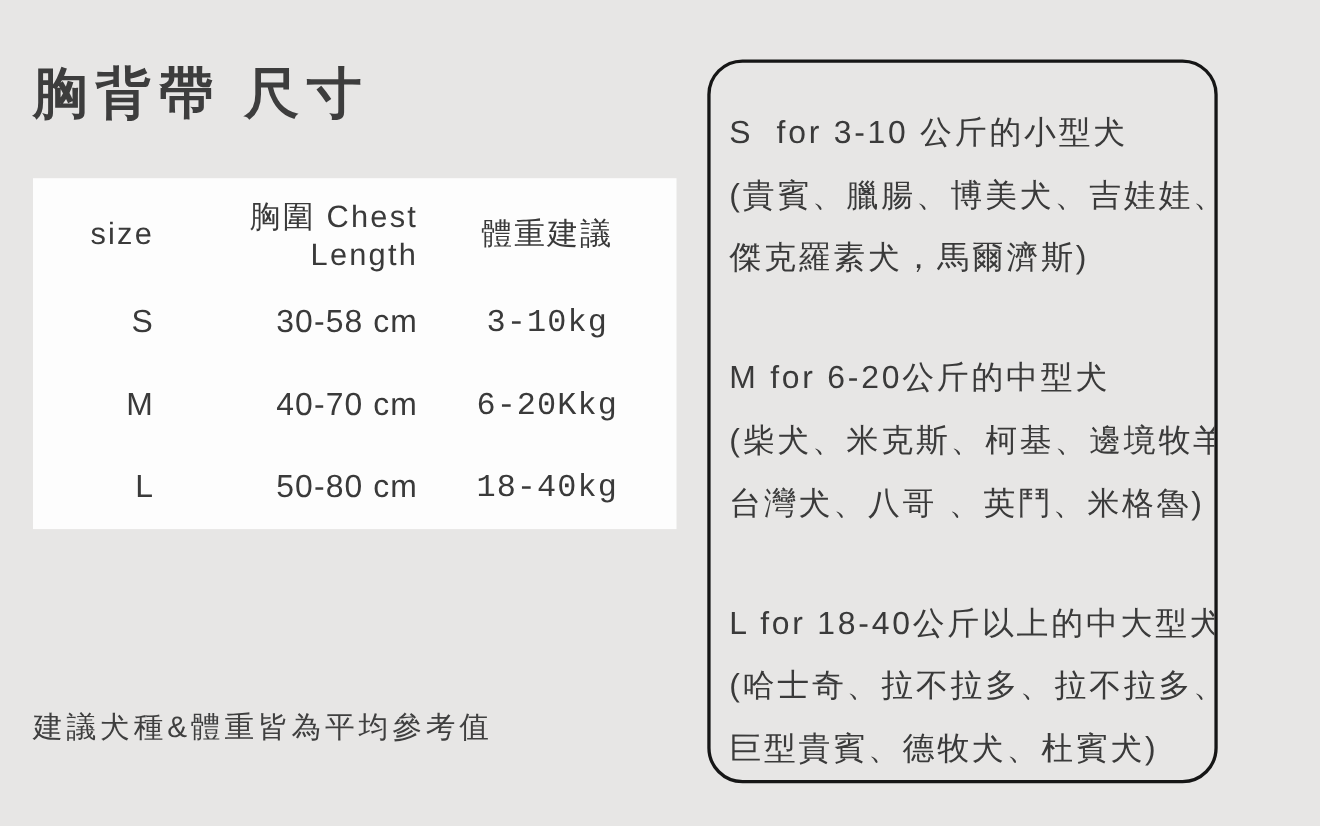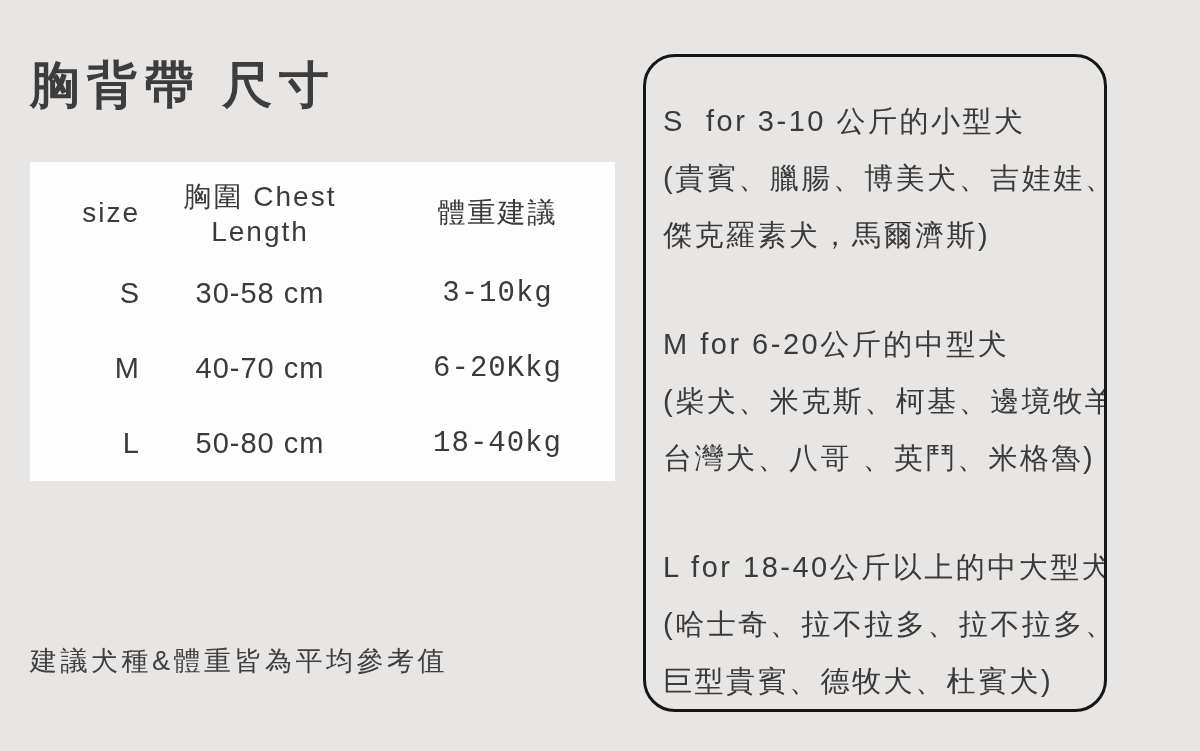--- a/index.html
+++ b/index.html
@@ -41,21 +41,21 @@
     box-sizing: border-box;
     padding-top: 8px;
   }
   .t-row {
     display: grid;
     grid-template-columns: 110px 240px 235px;
     align-items: center;
   }
   .t-cell { font-size: 29px; letter-spacing: 1px; color: #3a3a3a; }
   .t-cell.c1 { padding-left: 20px; text-align: right; }
-  .t-cell.c2 { text-align: center; }
+  .t-cell.c2 { text-align: right; }
   .t-cell.c3 { text-align: center; font-family: Liberation Mono, monospace; }
   .t-head .t-cell { font-size: 28px; letter-spacing: 2px; }
   .notes {
     position: absolute;
     left: 30px;
     top: 534px;
     font-size: 27px;
     line-height: 51px;
     letter-spacing: 3.5px;
     color: #3f3f3f;

